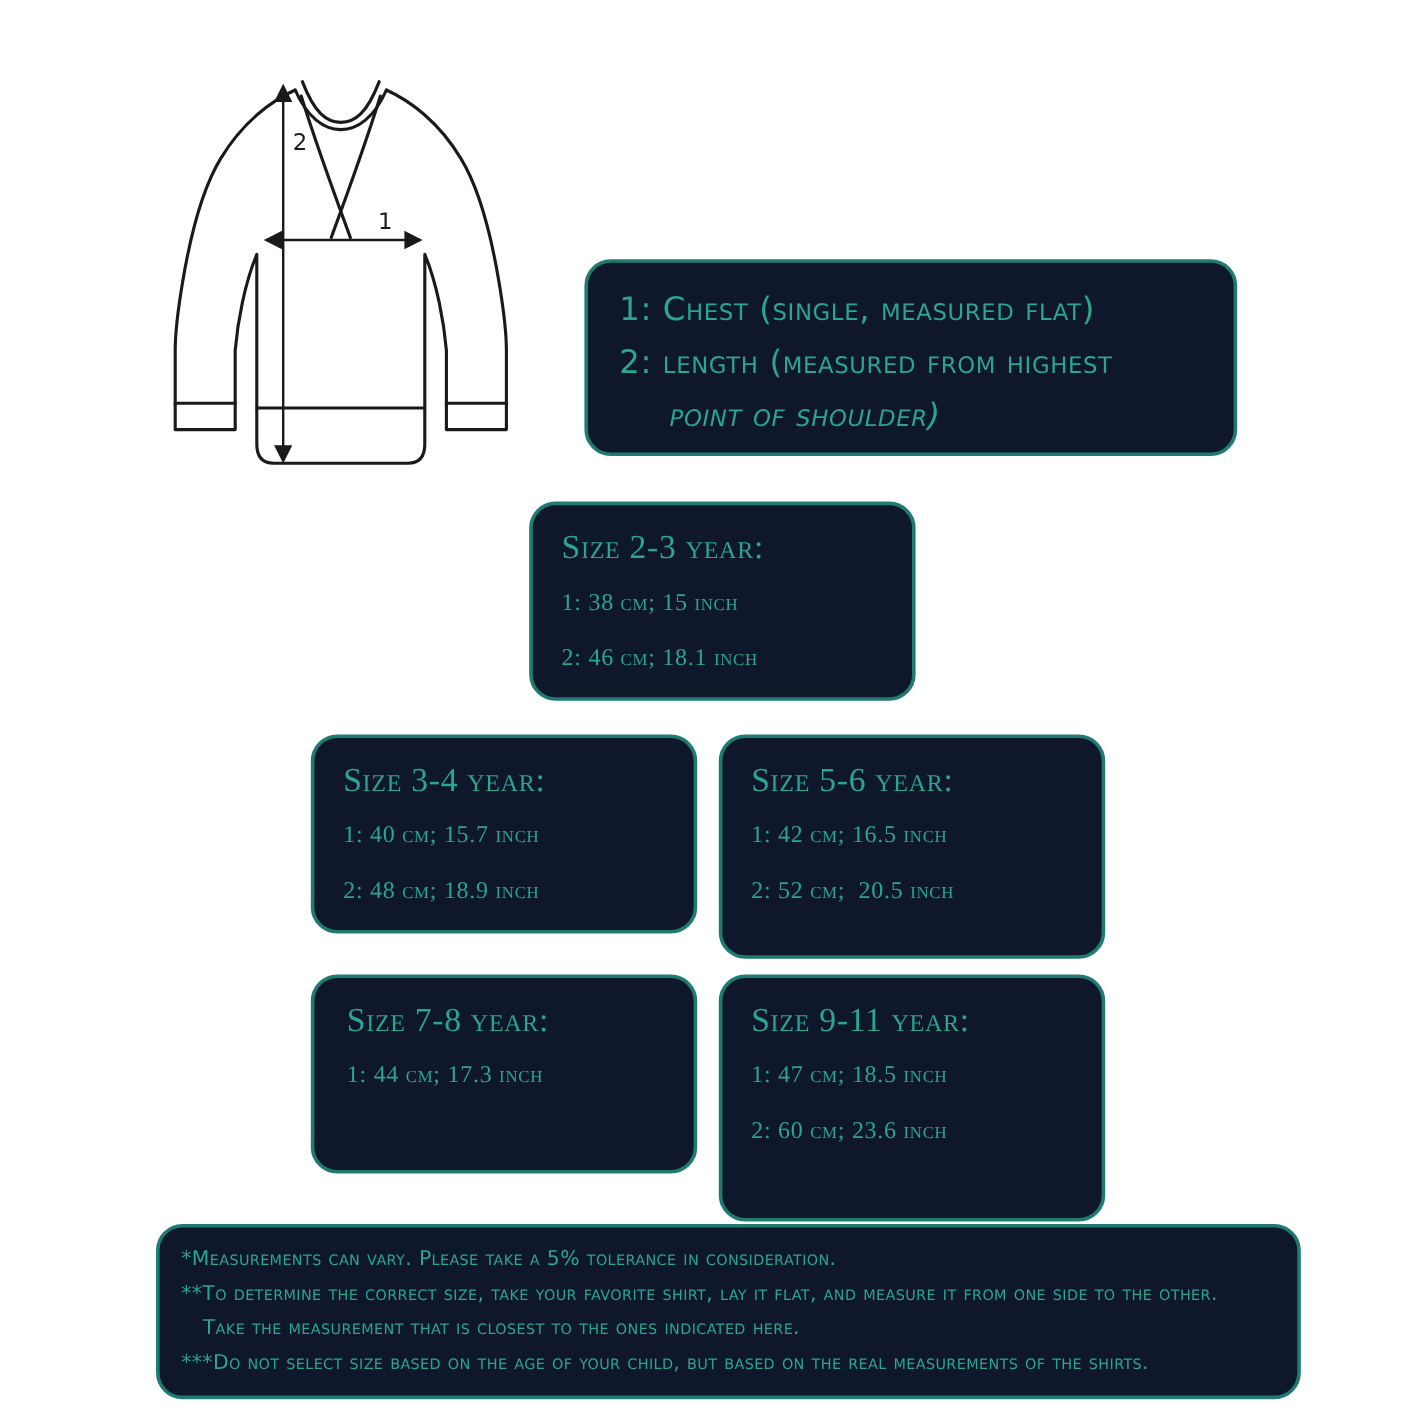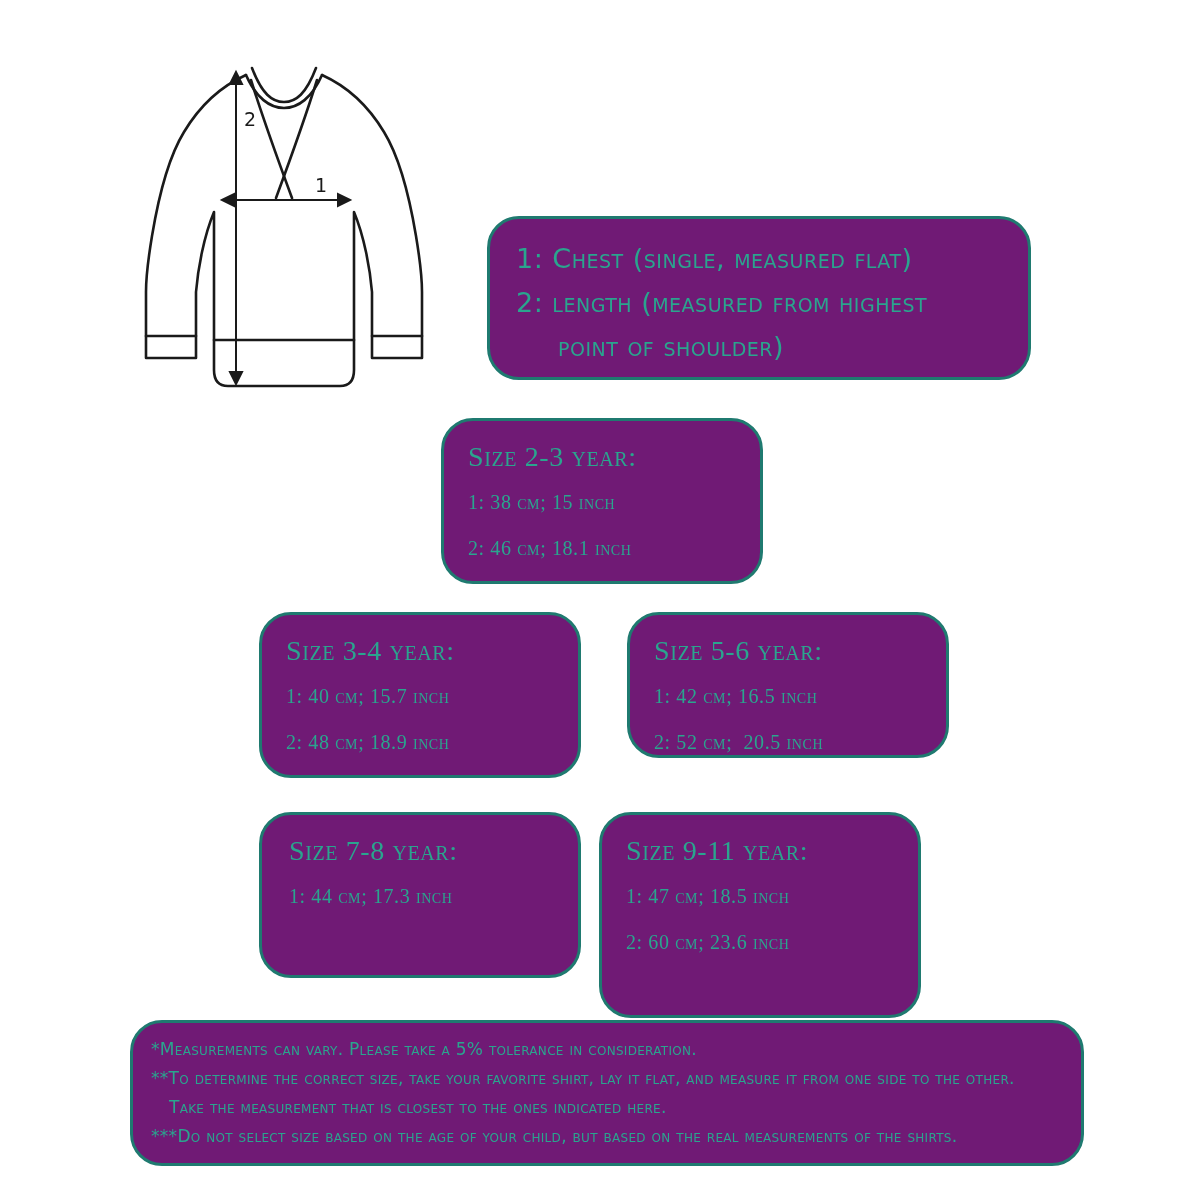--- a/index.html
+++ b/index.html
@@ -27,22 +27,22 @@
     width: 340px;
     height: 370px;
   }
   .garment svg { display: block; }
 
   
   .box {
     position: absolute;
     box-sizing: border-box;
     border: 3px solid #1f7a70;
-    border-radius: 32px;
-    background: #701a75;
+    border-radius: 22px;
+    background: #0f172a;
   }
   .box-text {
     color: #2aa58e;
     font-family: "DejaVu Sans", sans-serif;
     font-variant: small-caps;
     letter-spacing: 0.5px;
     white-space: pre;
   }
 
   
@@ -72,21 +72,21 @@
     color: #2aa58e;
     font-size: 20px;
     font-variant: small-caps;
     letter-spacing: 0.6px;
     line-height: 46px;
     white-space: pre;
   }
 
   #size-box-0 { left: 441px; top: 418px;  width: 322px; height: 166px; }
   #size-box-1 { left: 259px; top: 612px;  width: 322px; height: 166px; }
-  #size-box-2 { left: 599px; top: 612px;  width: 322px; height: 146px; margin-left: 28px; }
+  #size-box-2 { left: 599px; top: 612px;  width: 322px; height: 187px; }
   #size-box-3 { left: 259px; top: 812px;  width: 322px; height: 166px; padding-left: 27px; }
   #size-box-4 { left: 599px; top: 812px;  width: 322px; height: 206px; }
 
   
   #notes-box {
     left: 130px;
     top: 1020px;
     width: 954px;
     height: 146px;
     padding: 12px 18px;
@@ -141,21 +141,21 @@
         <polygon points="118,344 112,332 124,332"></polygon>
       </g>
     </svg>
     <span class="dim-label" style="left:197px; top:134px;">1</span>
     <span class="dim-label" style="left:126px; top:68px;">2</span>
   </div>
 
   <div class="box" id="legend-box">
     <div class="box-text">1: Chest (single, measured flat)</div>
     <div class="box-text">2: length (measured from highest</div>
-    <div class="box-text" style="padding-left:42px;">point of shoulder)</div>
+    <div class="box-text" style="padding-left:42px;font-style:italic;">point of shoulder)</div>
   </div>
 
   <div class="box size-box" id="size-box-0">
     <div class="title">Size 2-3 year:</div>
     <div class="line">1: 38 cm; 15 inch</div>
     <div class="line">2: 46 cm; 18.1 inch</div>
   </div>
 
   <div class="box size-box" id="size-box-1">
     <div class="title">Size 3-4 year:</div>

